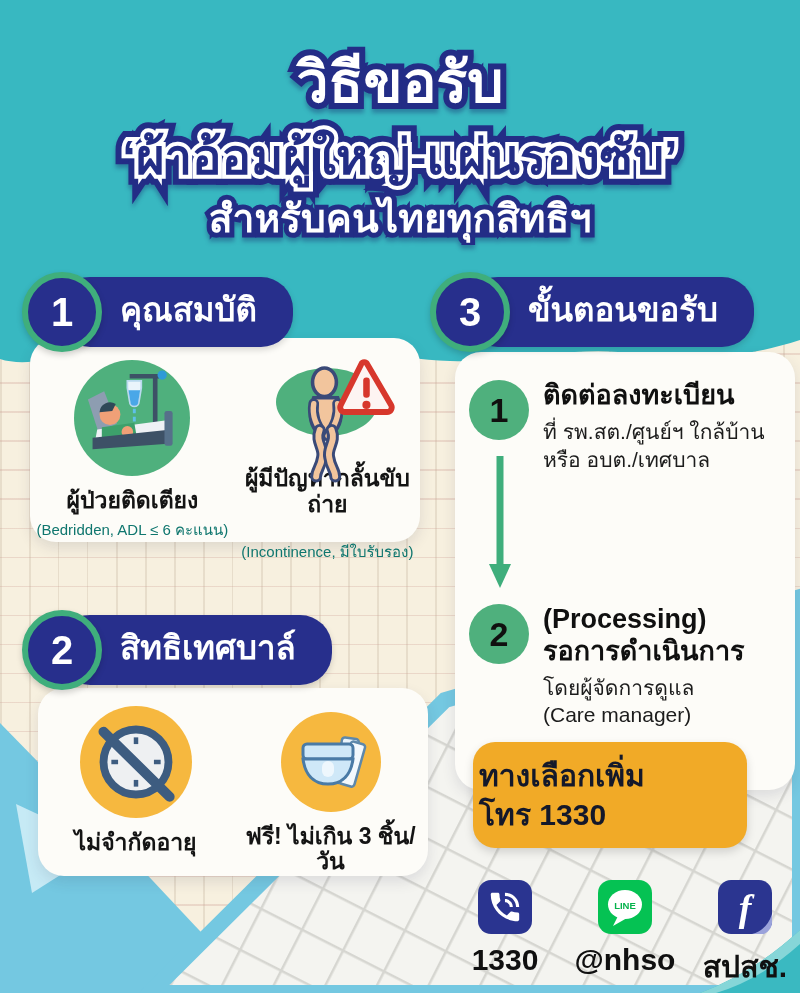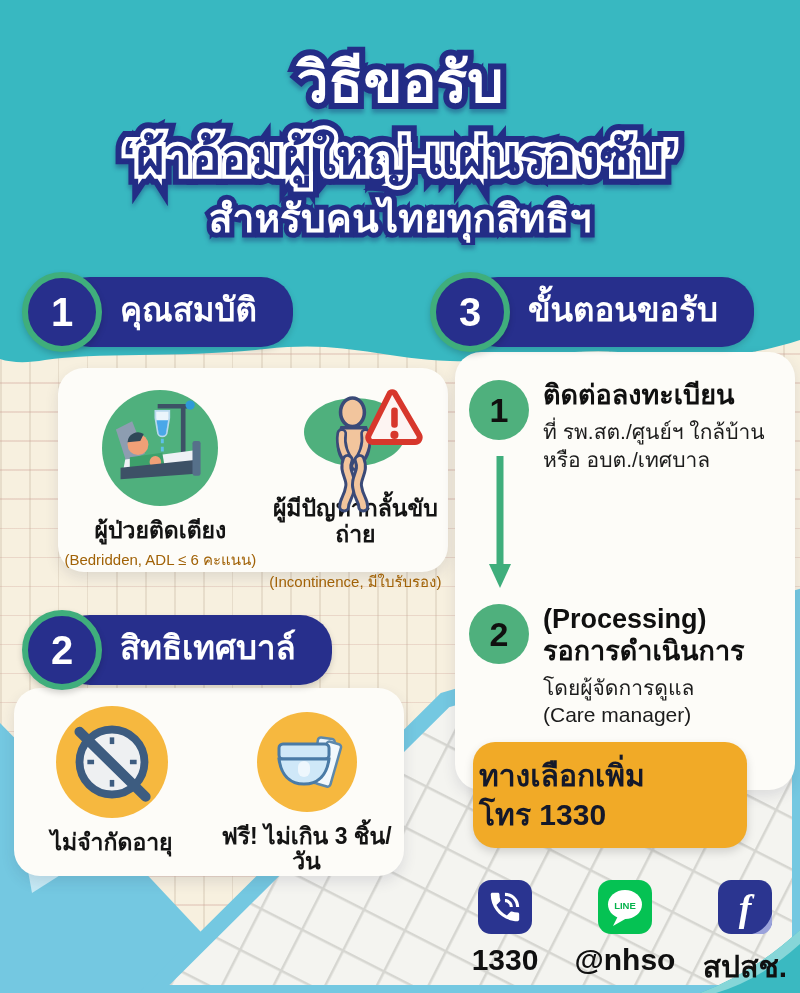--- a/index.html
+++ b/index.html
@@ -27,21 +27,21 @@
     display:flex;align-items:center;padding:0 36px 6px 62px;font-size:33px;font-weight:bold;
     box-shadow:0 3px 6px rgba(0,0,0,.15);white-space:nowrap;}
   
   .card{position:absolute;background:#fdfcf8;border-radius:26px;box-shadow:0 6px 14px rgba(50,50,80,.12);z-index:5;}
   .two-col{display:flex;width:100%;height:100%;}
   .col-item{flex:1;display:flex;flex-direction:column;align-items:center;text-align:center;}
   .big-circle{border-radius:50%;display:flex;align-items:center;justify-content:center;position:relative;}
   .g-circle{background:#4fb07d;}
   .y-circle{background:#f6b83f;}
   .item-label{font-size:23px;font-weight:bold;color:#141414;margin-top:12px;line-height:1.1;}
-  .item-sub{font-size:15px;color:#a16207;margin-top:5px;}
+  .item-sub{font-size:15px;color:#0f766e;margin-top:5px;}
   
   .step-row{position:absolute;display:flex;gap:14px;}
   .step-circle{width:60px;height:60px;border-radius:50%;background:#4fb07d;color:#10100f;
     font-size:34px;font-weight:bold;display:flex;align-items:center;justify-content:center;flex:0 0 60px;}
   .step-title{font-size:27px;font-weight:bold;color:#101010;line-height:1.18;}
   .step-detail{font-size:21px;color:#1c1c1c;line-height:1.32;margin-top:6px;}
   
   .cta{position:absolute;left:473px;top:742px;width:274px;height:106px;border-radius:22px;background:#f1aa27;
     display:flex;flex-direction:column;align-items:flex-start;justify-content:center;z-index:7;
     font-size:30px;font-weight:bold;color:#14182a;line-height:1.3;box-shadow:0 4px 10px rgba(0,0,0,.15);
@@ -84,21 +84,21 @@
     <text class="t-navy-under" x="400" y="154" font-size="49" text-anchor="middle">‘ผ้าอ้อมผู้ใหญ่-แผ่นรองซับ’</text>
     <text class="t-navy" x="400" y="154" font-size="49" text-anchor="middle">‘ผ้าอ้อมผู้ใหญ่-แผ่นรองซับ’</text>
     <text class="t-sub" x="400" y="212" font-size="39" text-anchor="middle">สำหรับคนไทยทุกสิทธิฯ</text>
   </svg>
 
   <div class="sec-header" style="left:22px;top:272px;">
     <div class="num-badge">1</div>
     <div class="pill">คุณสมบัติ</div>
   </div>
 
-  <div class="card" style="left:30px;top:368px;width:390px;height:204px;margin-left:28px;">
+  <div class="card" style="left:30px;top:338px;width:390px;height:204px;">
     <div class="two-col" style="padding-top:22px;">
       <div class="col-item" style="flex:1.05;">
         <div class="big-circle g-circle" style="width:116px;height:116px;">
           <svg width="116" height="116" viewBox="0 0 100 100">
             <line x1="70" y1="14" x2="70" y2="66" stroke="#3d5166" stroke-width="4"></line>
             <line x1="48" y1="14" x2="76" y2="14" stroke="#3d5166" stroke-width="4"></line>
             <circle cx="76" cy="13" r="4" fill="#2e9ad8"></circle>
             <path d="M46,18 h12 v6 l-2,12 a4,4 0 0 1 -8,0 l-2,-12 z" fill="#eaf4fb" stroke="#b9d9ee" stroke-width="1.5"></path>
             <path d="M47,26 h10 l-1.6,10 a3.4,3.4 0 0 1 -6.8,0 z" fill="#4aa7e8"></path>
             <line x1="52" y1="42" x2="52" y2="56" stroke="#5fc0ea" stroke-width="2.5" stroke-dasharray="4 3"></line>
@@ -139,21 +139,21 @@
         <div class="item-sub">(Incontinence, มีใบรับรอง)</div>
       </div>
     </div>
   </div>
 
   <div class="sec-header" style="left:22px;top:610px;">
     <div class="num-badge">2</div>
     <div class="pill">สิทธิเทศบาล์</div>
   </div>
 
-  <div class="card" style="left:14px;top:688px;width:390px;height:188px;">
+  <div class="card" style="left:38px;top:688px;width:390px;height:188px;">
     <div class="two-col" style="padding-top:18px;">
       <div class="col-item">
         <div class="big-circle y-circle" style="width:112px;height:112px;">
           <svg width="112" height="112" viewBox="0 0 100 100">
             <circle cx="50" cy="50" r="29" fill="#eef0f2" stroke="#3d5c80" stroke-width="7"></circle>
             <line x1="50" y1="28" x2="50" y2="34" stroke="#3d5c80" stroke-width="4"></line>
             <line x1="50" y1="66" x2="50" y2="72" stroke="#3d5c80" stroke-width="4"></line>
             <line x1="28" y1="50" x2="34" y2="50" stroke="#3d5c80" stroke-width="4"></line>
             <line x1="66" y1="50" x2="72" y2="50" stroke="#3d5c80" stroke-width="4"></line>
             <line x1="21" y1="23" x2="80" y2="81" stroke="#3d5c80" stroke-width="9" stroke-linecap="round"></line>

